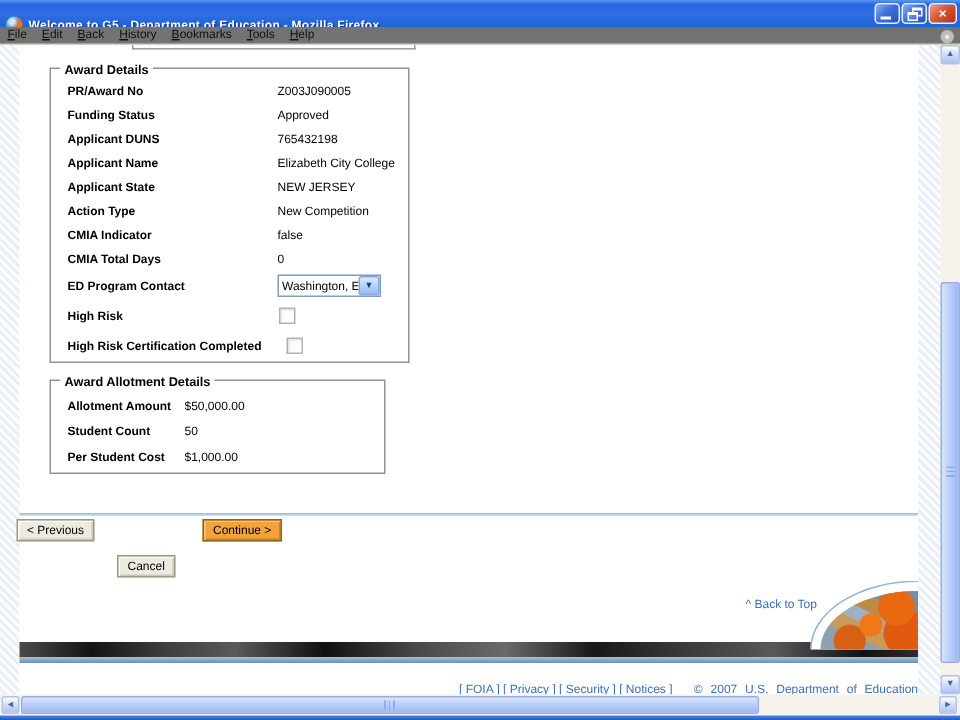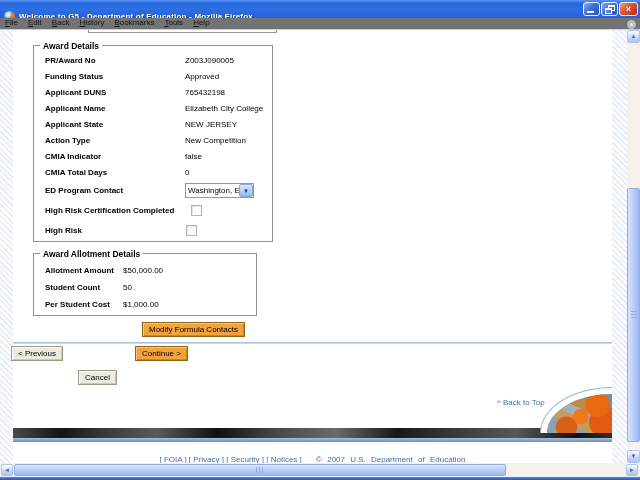--- a/index.html
+++ b/index.html
@@ -92,21 +92,21 @@
   .chairs .photo { position:absolute; left:6px; top:6px; right:0; bottom:0;
     border-top-left-radius:100% 100%; overflow:hidden; background:#A8B8C8; }
   .chairs .photo::before { content:""; position:absolute; inset:0;
     background:
       radial-gradient(circle at 78% 28%, #E8690F 0 20%, transparent 22%),
       radial-gradient(circle at 52% 58%, #F07818 0 18%, transparent 20%),
       radial-gradient(circle at 88% 72%, #E05A10 0 23%, transparent 25%),
       radial-gradient(circle at 30% 85%, #D86014 0 18%, transparent 20%),
       linear-gradient(25deg, #8FA0B0 0 28%, #C79B5A 28% 44%, #9FB0C0 44% 58%, #BD8A48 58% 74%, #7A8CA0 74%); }
 
-  .footer-links { position:absolute; left:13px; top:425px; width:599px; text-align:center;
+  .footer-links { position:absolute; left:13px; top:425px; width:599px; text-align:right;
     font-size:8px; color:#3B6FB6; white-space:nowrap; }
   .flink { color:#3B6FB6; cursor:pointer; }
   .flink::before { content:"[ "; } .flink::after { content:" ]  "; }
   .copyright { margin-left:12px; word-spacing:3px; }
 
   
   .vscroll { position:absolute; left:627px; top:30px; width:13px; height:433px; background:#F4F2EA; }
   .hscroll { position:absolute; left:0; top:463px; width:640px; height:14px; background:#F4F2EA; }
   .sbtn { position:absolute; width:13px; height:13px; border:1px solid #AFC2EE; border-radius:2px;
     background:linear-gradient(180deg,#FDFEFF,#C6D6F7 60%,#AEC4F2); color:#4A66A0;
@@ -196,26 +196,26 @@
         <span class="val">0</span>
       </div>
       <div class="row tall">
         <span class="lbl">ED Program Contact</span>
         <span class="xp-select">
           <span class="sel-text">Washington, Ed</span>
           <span class="sel-btn">▼</span>
         </span>
       </div>
       <div class="row tall">
+        <span class="lbl">High Risk</span>
+        <span class="checkbox" style="left:141px;"></span>
+      </div>
+      <div class="row tall">
         <span class="lbl">High Risk Certification Completed</span>
         <span class="checkbox" style="left:146px;"></span>
-      </div>
-      <div class="row tall">
-        <span class="lbl">High Risk</span>
-        <span class="checkbox" style="left:141px;"></span>
       </div>
     </div>
   </div>
 
   <div class="box allot" style="left:33px; top:223px; width:224px; height:63px;">
     <span class="legend">Award Allotment Details</span>
     <div class="rows">
       <div class="row">
         <span class="lbl">Allotment Amount</span>
         <span class="val">$50,000.00</span>
@@ -224,21 +224,20 @@
         <span class="lbl">Student Count</span>
         <span class="val">50</span>
       </div>
       <div class="row">
         <span class="lbl">Per Student Cost</span>
         <span class="val">$1,000.00</span>
       </div>
     </div>
   </div>
 
-  <span class="btn btn-orange" style="left:142px; top:292px;">Modify Formula Contacts</span>
 
   <div class="separator"></div>
 
   <span class="btn btn-gray" style="left:11px; top:316px;text-align:right;">&lt; Previous</span>
   <span class="btn btn-gray" style="left:78px; top:316px;margin-top:24px;">Cancel</span>
   <span class="btn btn-orange" style="left:135px; top:316px;">Continue &gt;</span>
 
   <span class="back-to-top">^ Back to Top</span>
 
   <div class="dark-bar"></div>

